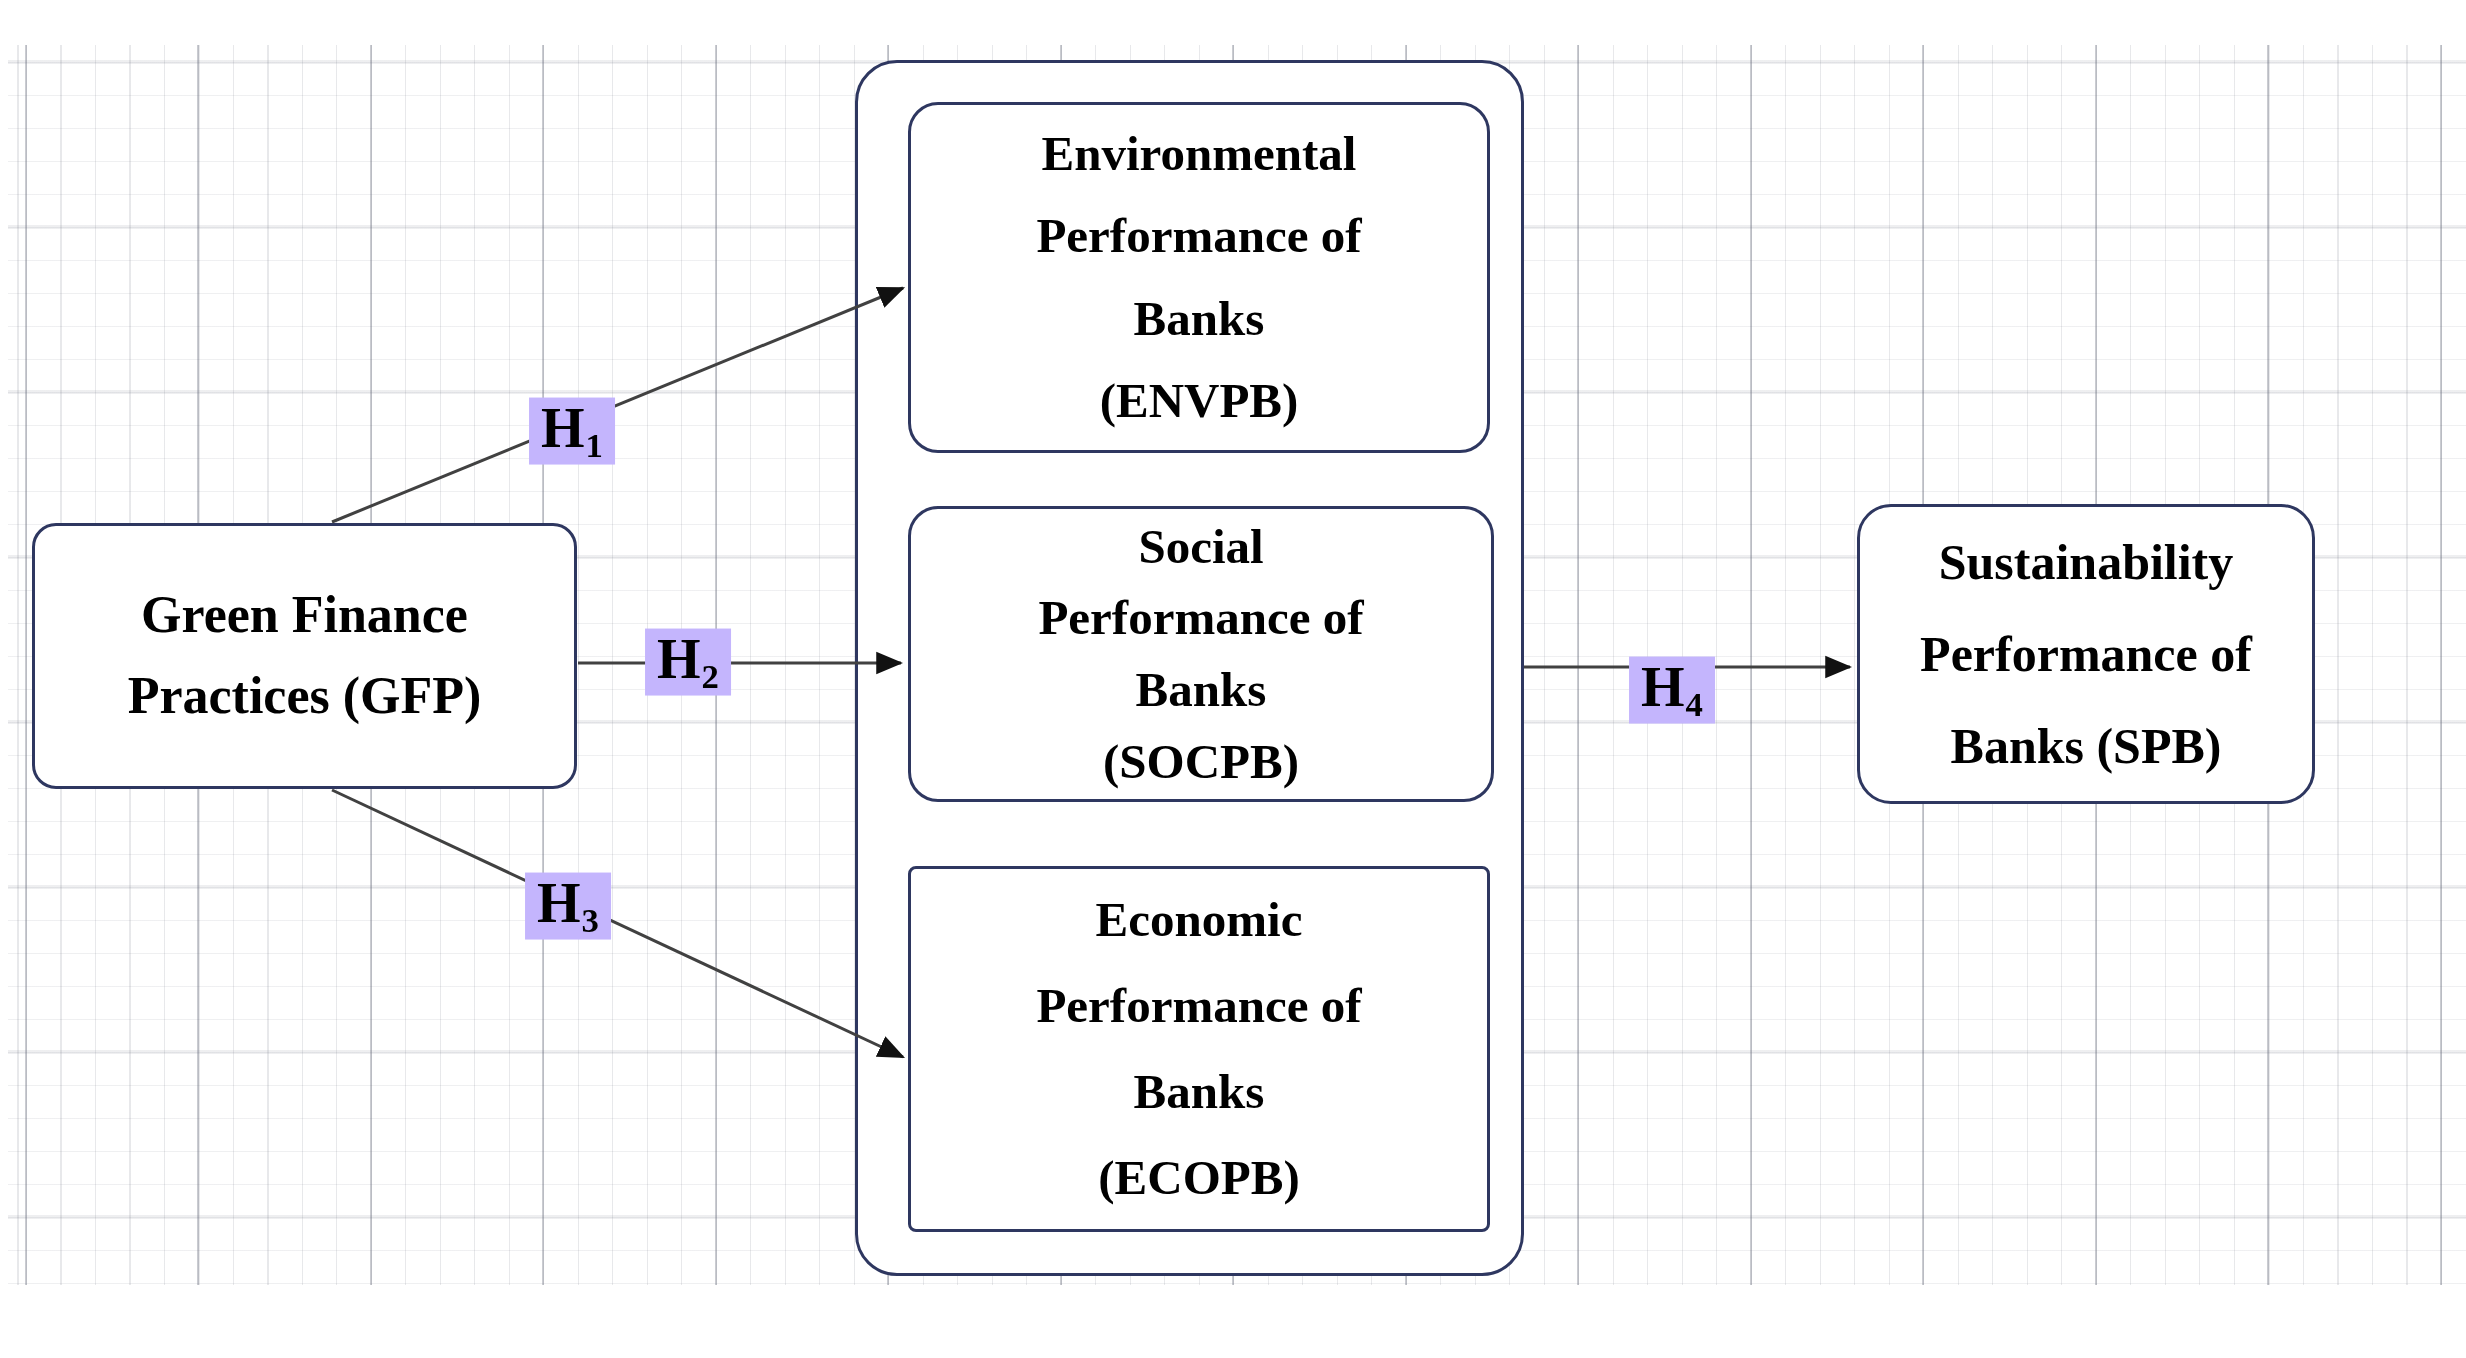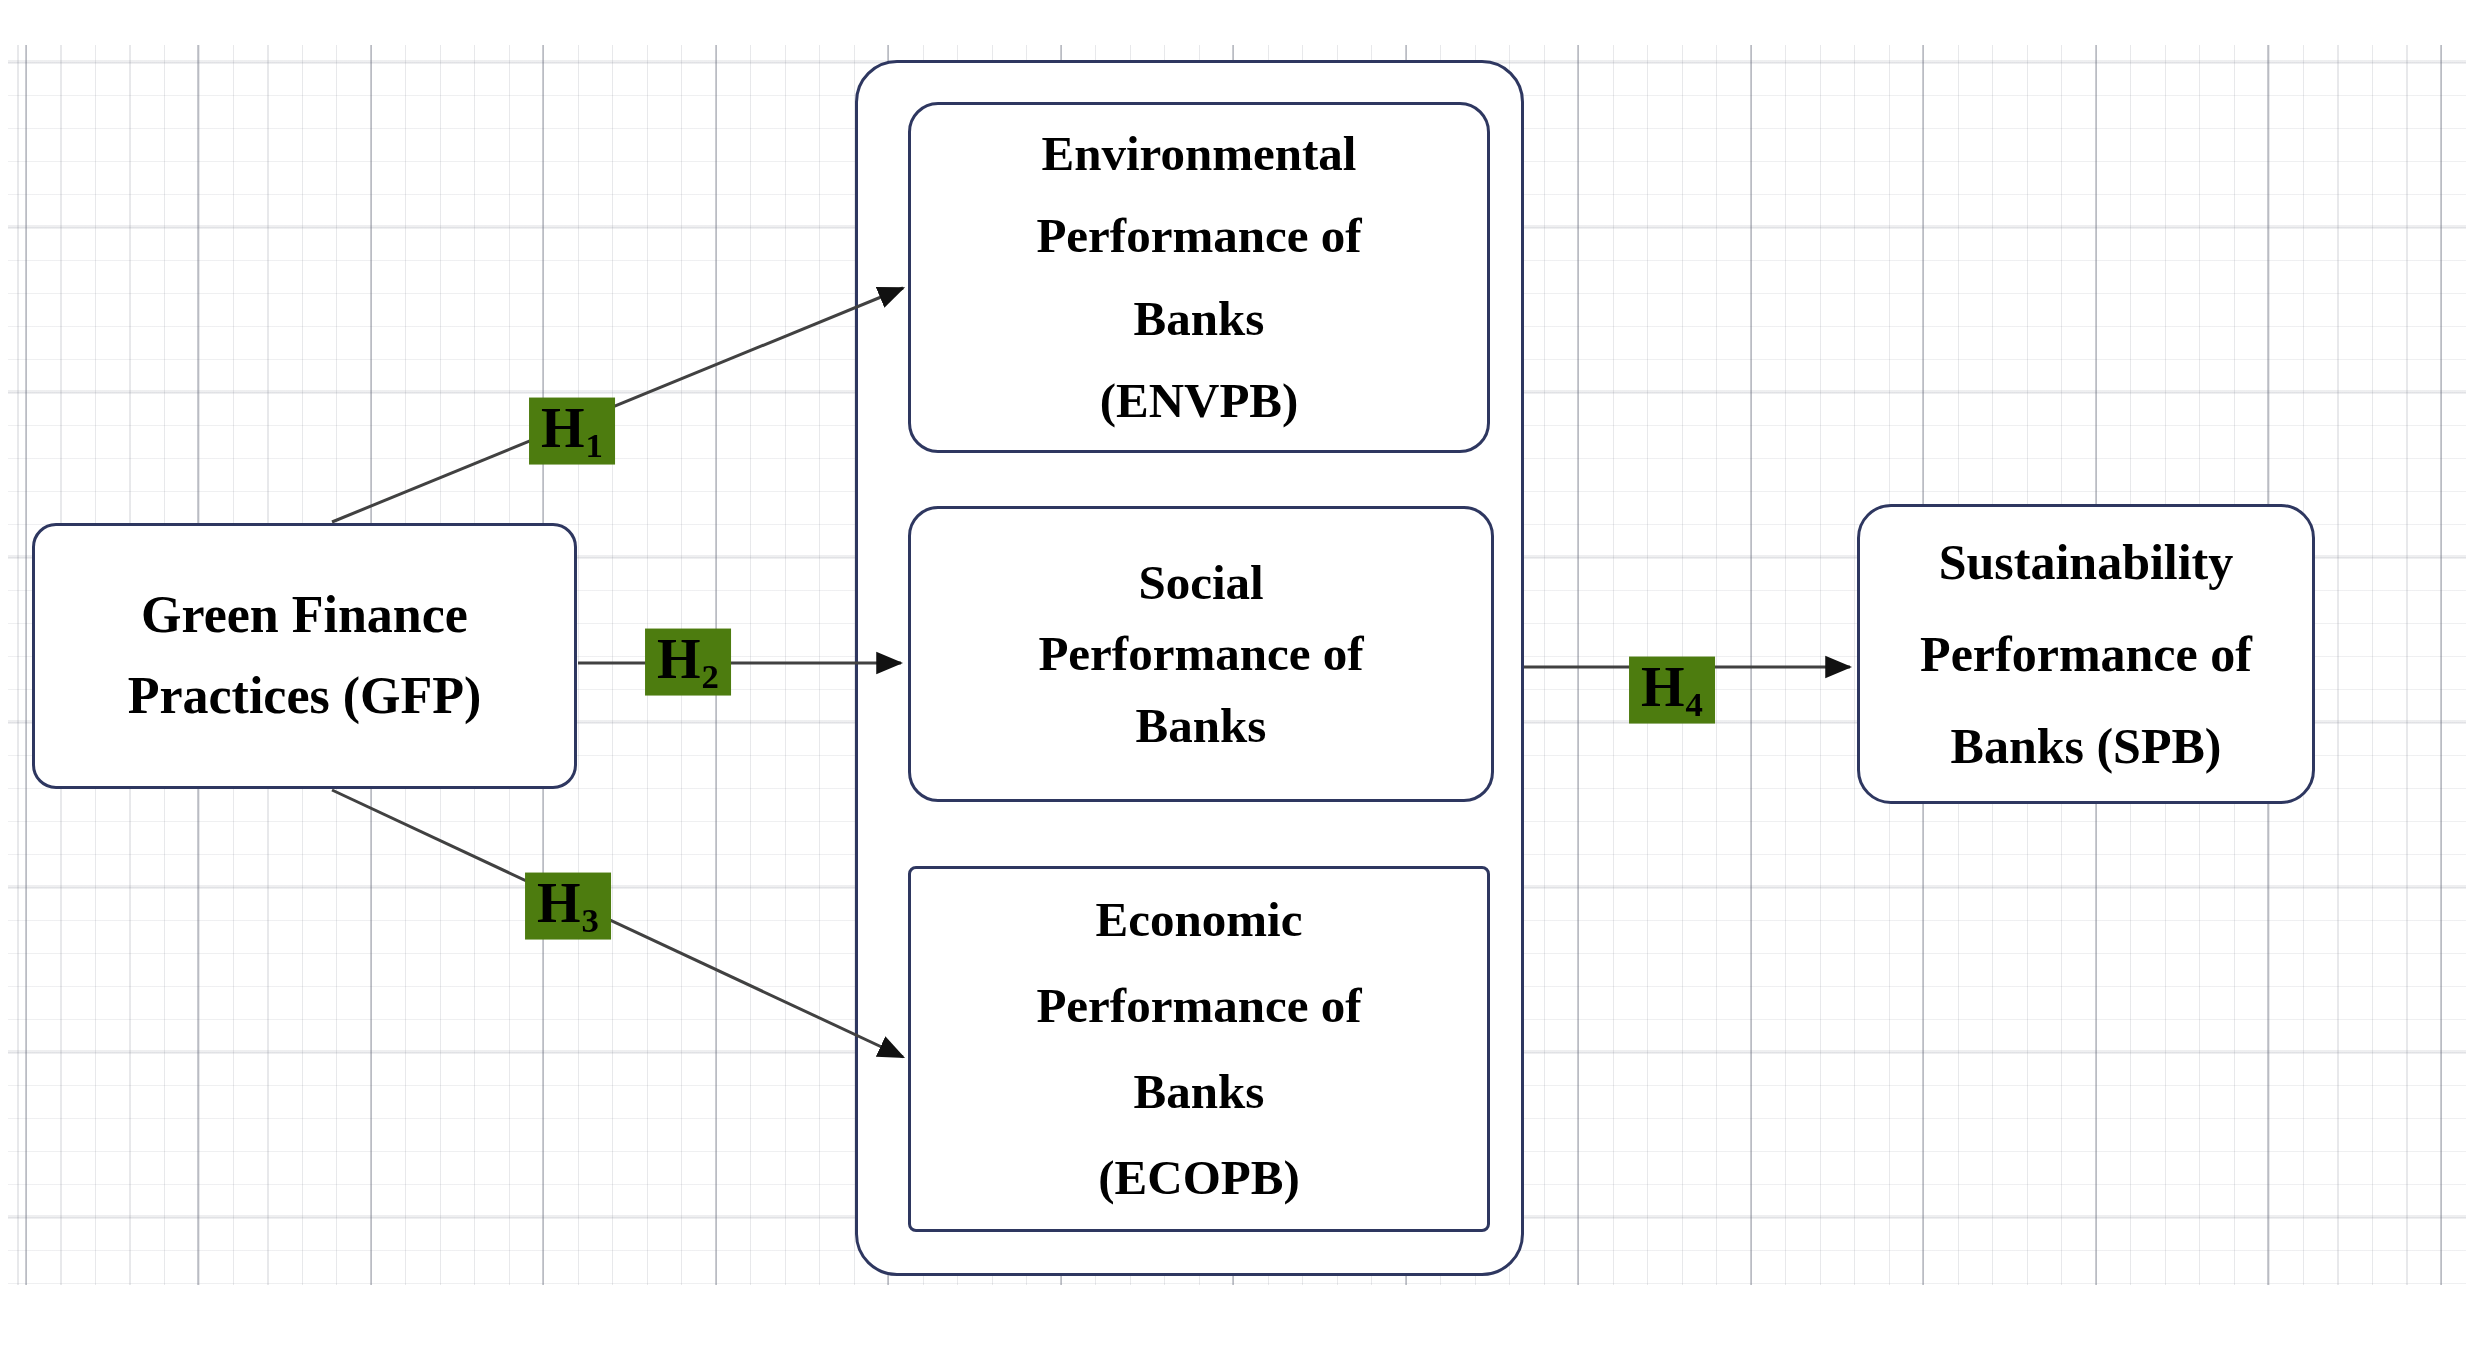--- a/index.html
+++ b/index.html
@@ -87,21 +87,21 @@
     z-index: 5;
     pointer-events: none;
   }
   .arrows line {
     stroke: #414141;
     stroke-width: 3;
   }
   .hlabel {
     position: absolute;
     transform: translate(-50%, -50%);
-    background: #4d7c0f;
+    background: #c4b5fd;
     padding: 0 12px;
     font-weight: 700;
     font-size: 56px;
     line-height: 1.1;
     z-index: 6;
     white-space: nowrap;
   }
   .hlabel sub {
     font-size: 0.62em;
     vertical-align: -0.28em;
@@ -138,20 +138,21 @@
     <div class="nl">Environmental</div>
     <div class="nl">Performance of</div>
     <div class="nl">Banks</div>
     <div class="nl">(ENVPB)</div>
   </div>
 
   <div class="node node-socpb">
     <div class="nl">Social</div>
     <div class="nl">Performance of</div>
     <div class="nl">Banks</div>
+    <div class="nl">(SOCPB)</div>
   </div>
 
   <div class="node node-ecopb">
     <div class="nl">Economic</div>
     <div class="nl">Performance of</div>
     <div class="nl">Banks</div>
     <div class="nl">(ECOPB)</div>
   </div>
 
   <div class="node node-spb">

